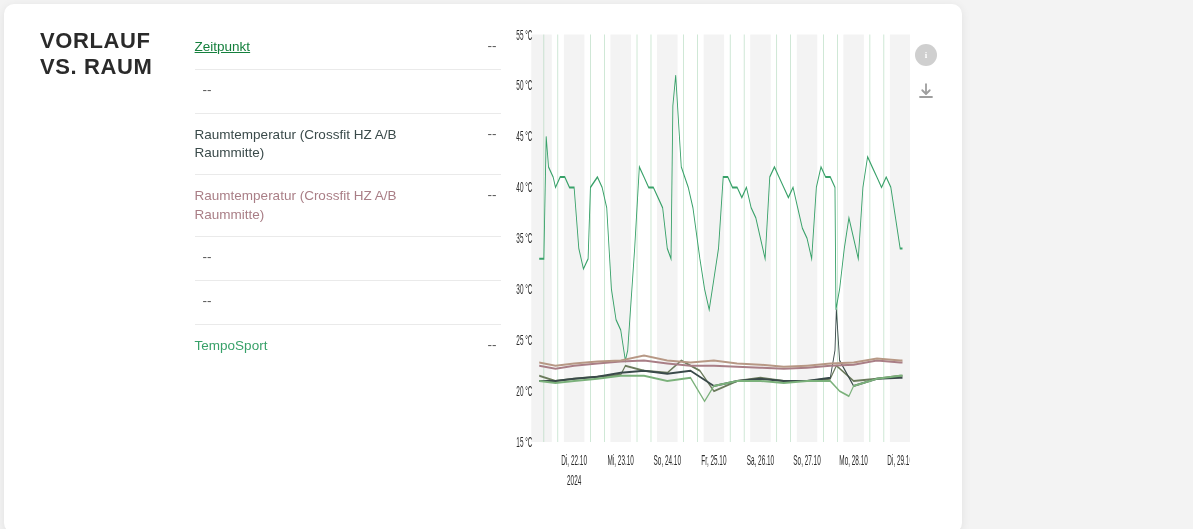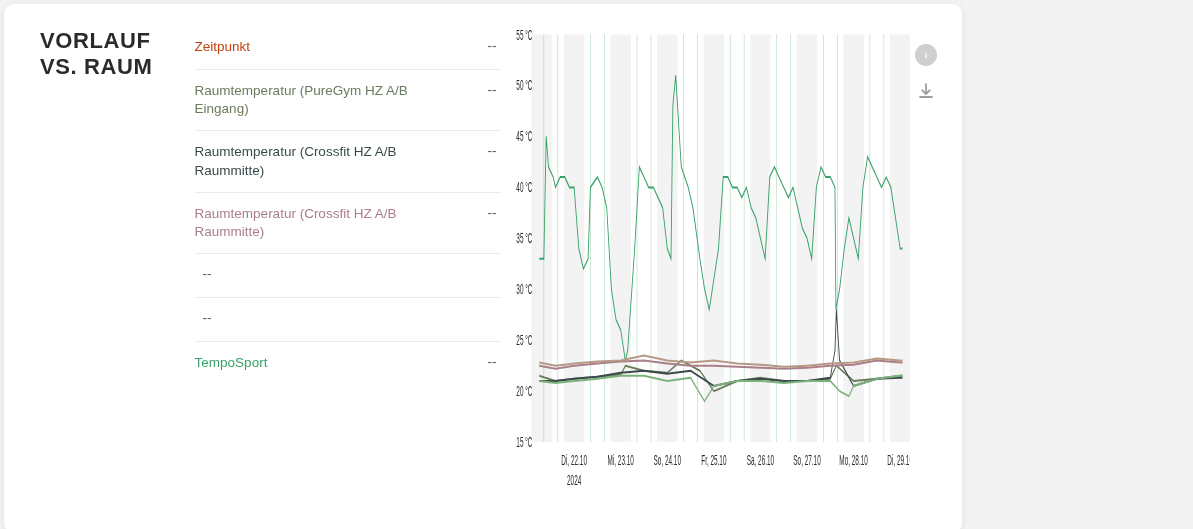--- a/index.html
+++ b/index.html
@@ -112,25 +112,24 @@
   .icon-btn svg { display:block; }
 </style>
 </head>
 <body>
 
 <div class="card">
   <h1>VORLAUF VS. RAUM</h1>
   <div class="body">
     <div class="legend" id="legend">
         <div class="legend-item">
-          <div class="legend-label" style="color: #c2410c;">Zeitpunkt</div>
-          <div class="legend-value">--</div>
-        </div>
-        <div class="legend-item">
-          <div class="legend-label" style="color: rgb(107, 123, 92);">Raumtemperatur (PureGym HZ A/B Eingang)</div>
+          <div class="legend-label" style="color: #15803d; text-decoration: underline;">Zeitpunkt</div>
+          <div class="legend-value">--</div>
+        </div>
+        <div class="legend-item">
           <div class="legend-value">--</div>
         </div>
         <div class="legend-item">
           <div class="legend-label" style="color: rgb(58, 74, 74);">Raumtemperatur (Crossfit HZ A/B Raummitte)</div>
           <div class="legend-value">--</div>
         </div>
         <div class="legend-item">
           <div class="legend-label" style="color: rgb(169, 126, 134);">Raumtemperatur (Crossfit HZ A/B Raummitte)</div>
           <div class="legend-value">--</div>
         </div>

